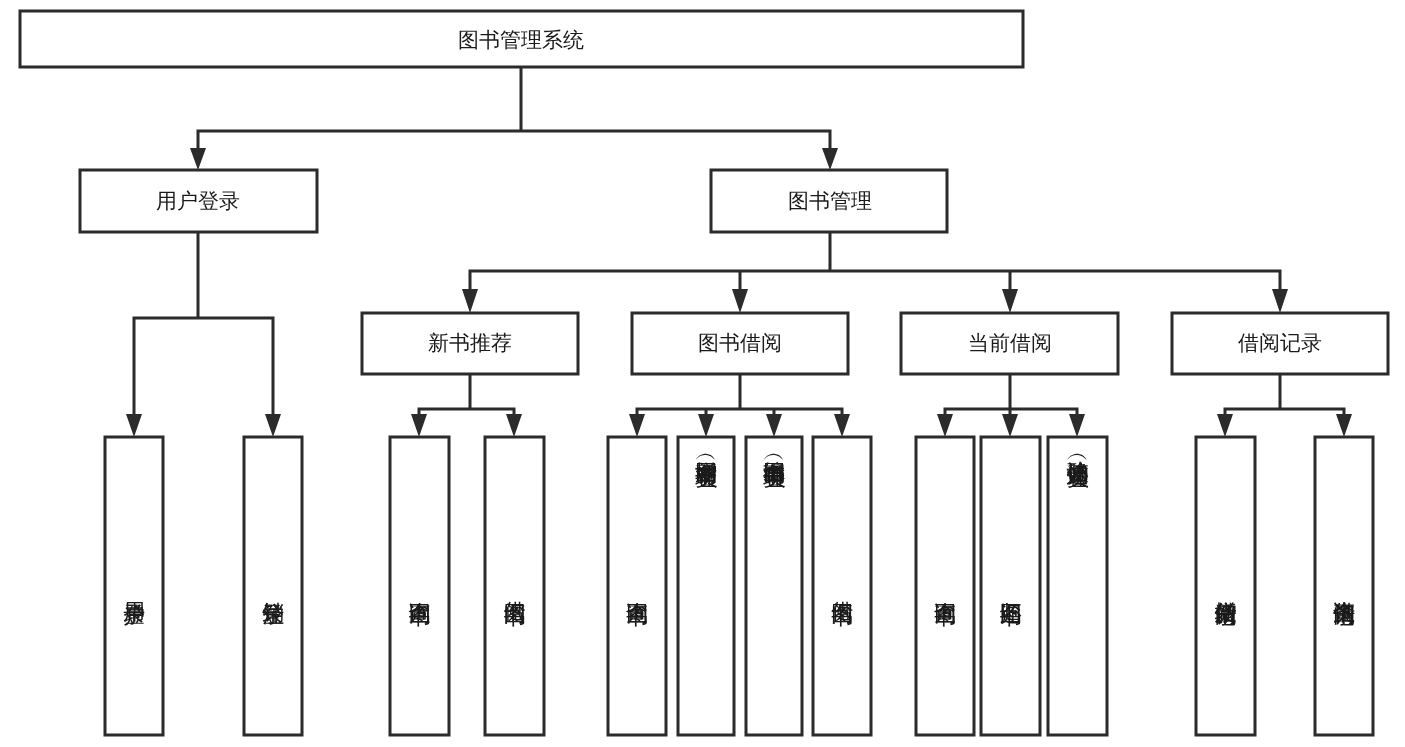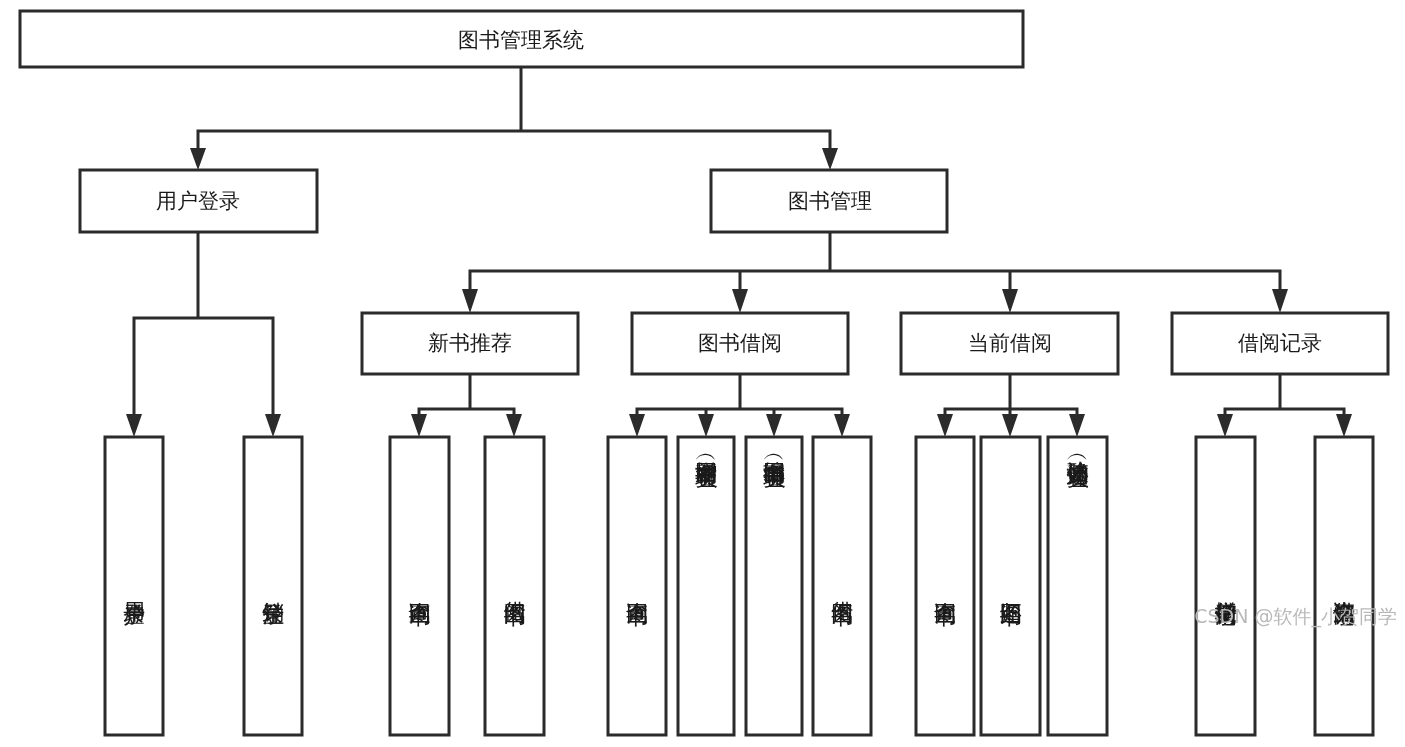--- a/index.html
+++ b/index.html
@@ -208,14 +208,13 @@
     <span class="vlabel">确认归还（管理员）</span>
   </div>
 
   <div class="vlabel-wrap" style="left:1196px; top:437px; width:59px; height:298px;">
     <span class="vlabel">新增借阅记录</span>
   </div>
   <div class="vlabel-wrap" style="left:1315px; top:437px; width:58px; height:298px;">
     <span class="vlabel">查询借阅记录</span>
   </div>
 
-  <div class="watermark">CSDN @软件_小贺同学</div>
 </div>
 
 </body></html>

